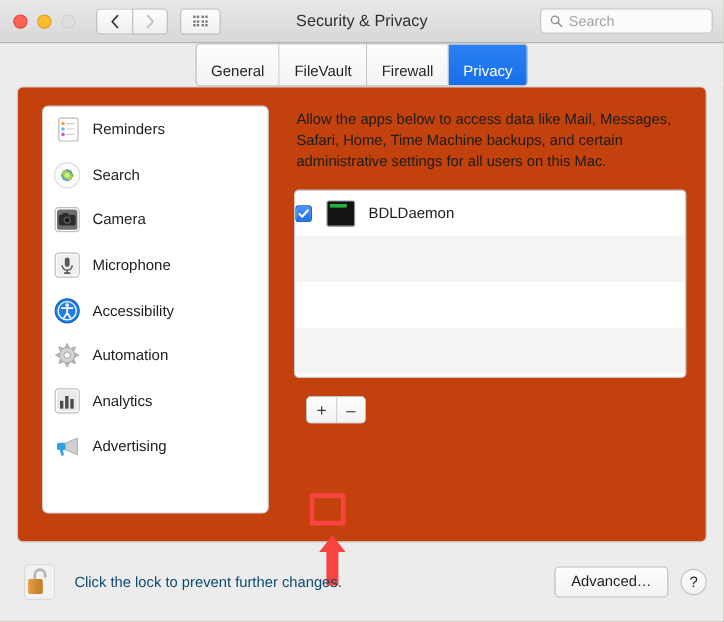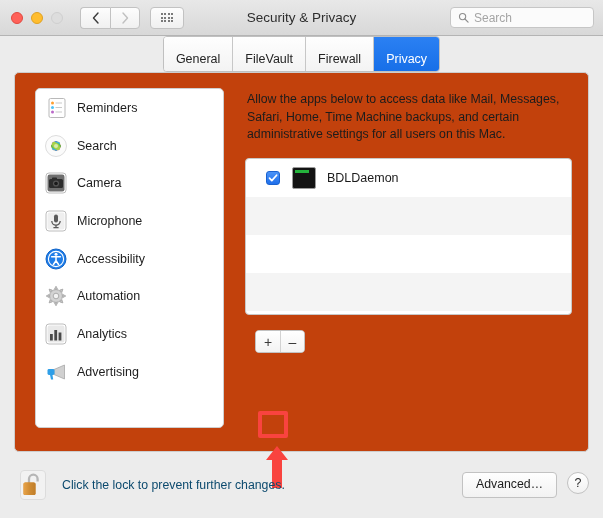--- a/index.html
+++ b/index.html
@@ -170,21 +170,21 @@
     top: 70px;
     height: 157px;
     background: #ffffff;
     border: 1px solid #c8c8c8;
     border-radius: 4px;
     overflow: hidden;
   }
   .approw {
     height: 38px;
     display: flex; align-items: center;
-    padding-left: 20px;
+    padding-left: 0;
     font-size: 12.5px;
     color: #1b1b1b;
   }
   .approw.alt { background: #f4f4f4; }
   .appcheck {
     width: 14px; height: 14px; flex: none;
     border-radius: 3px;
     background: linear-gradient(to bottom,#4a93f7,#1f6feb);
     border: 1px solid #1a62d0;
     display: flex; align-items: center; justify-content: center;
@@ -250,21 +250,21 @@
   .lockwrap {
     width: 32px; height: 33px; flex: none;
     margin-left: 3px;
     display: flex; align-items: center; justify-content: center;
   }
   .locktext {
     margin-left: 13px;
     font-size: 12.3px;
     color: #0c4a6e;
   }
-  .btnrow { margin-left: auto; display: flex; gap: 10px; }
+  .btnrow { margin-left: auto; display: flex; align-items: center; gap: 10px; }
   .advbtn {
     padding: 4px 13px 5px;
     font-size: 12.3px; color: #1d1d1d;
     background: linear-gradient(to bottom,#fefefe,#f2f2f2);
     border: 1px solid #c2c2c2;
     border-radius: 4px;
     line-height: 15px;
   }
   .helpbtn {
     width: 22px; height: 22px;

